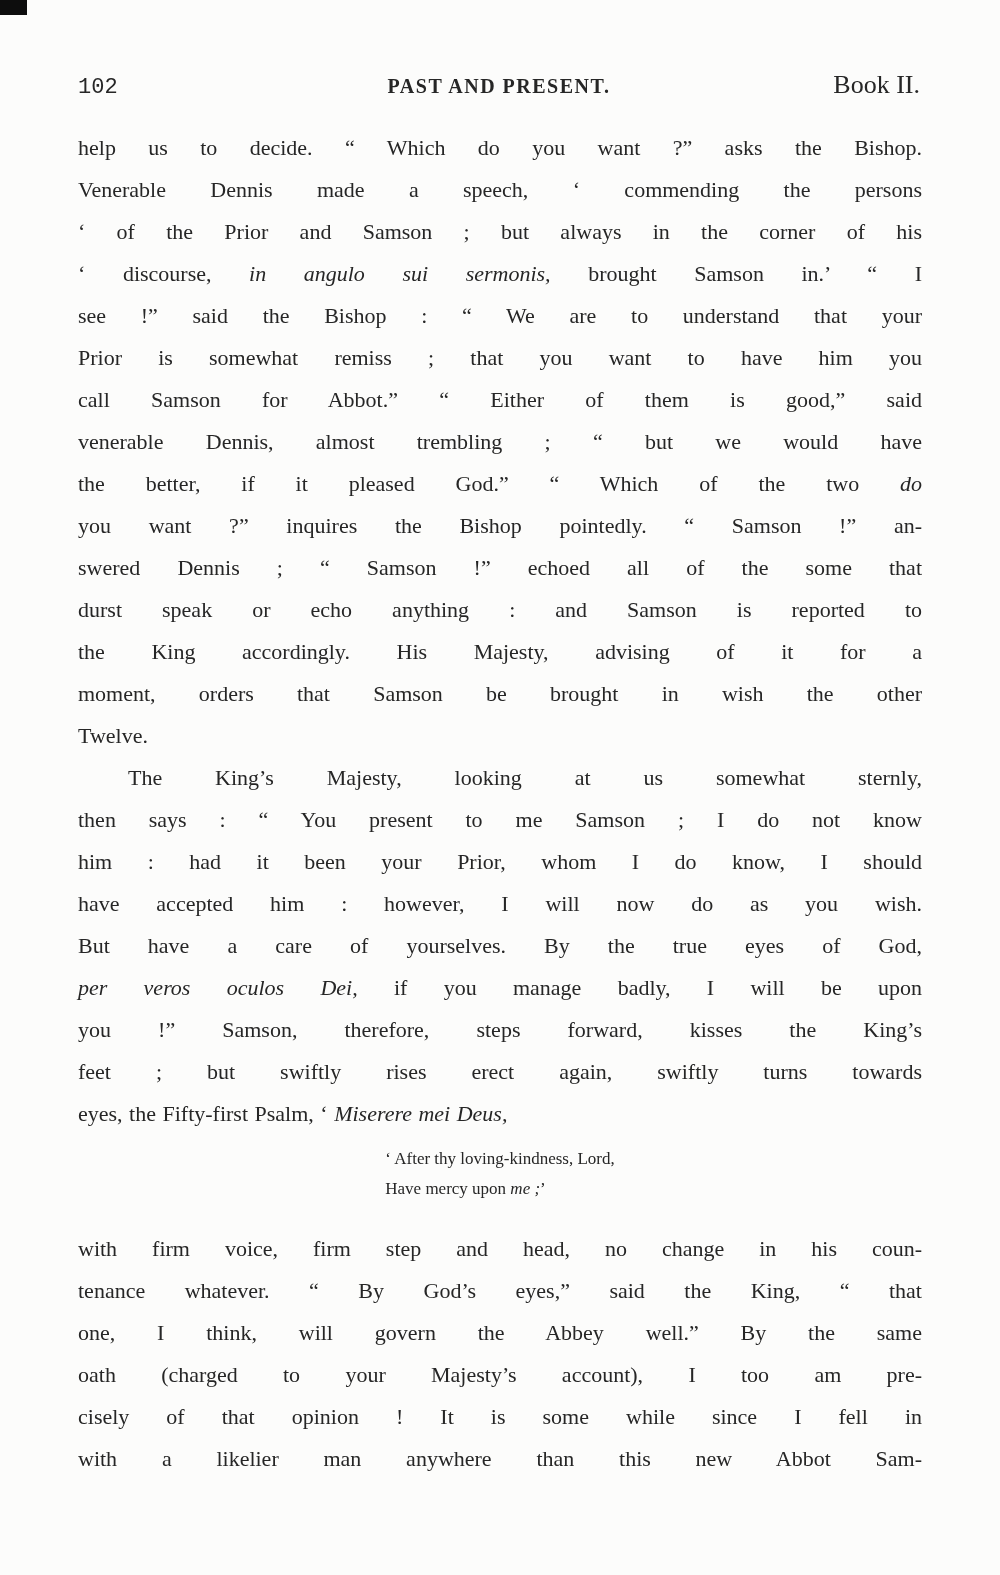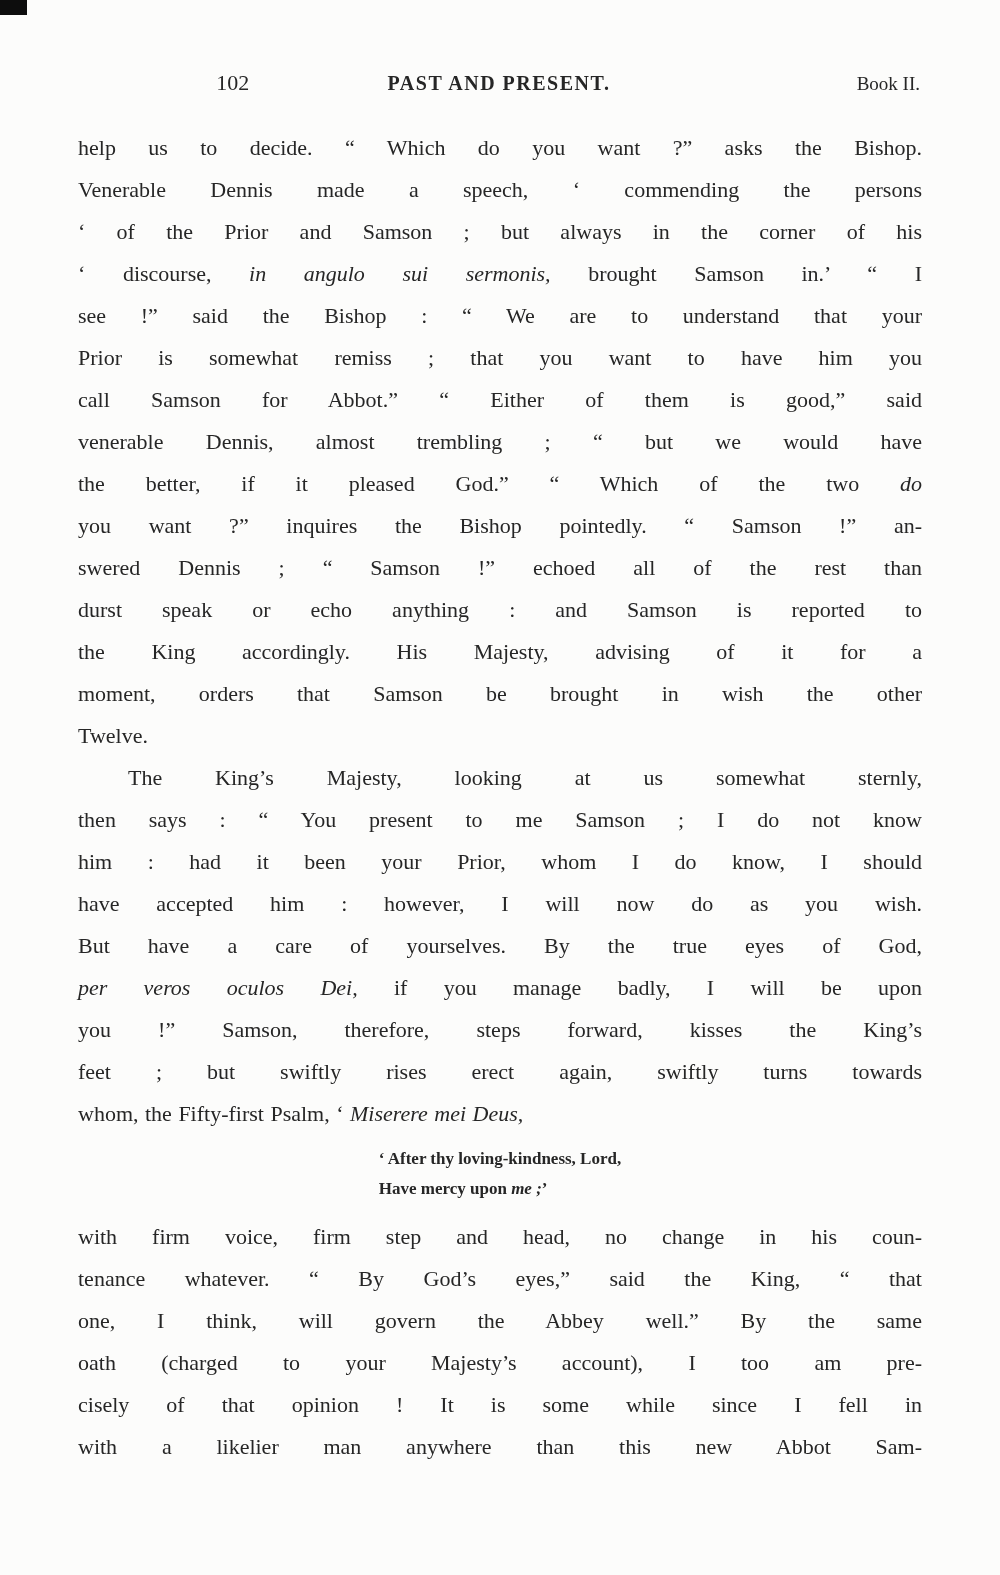--- a/index.html
+++ b/index.html
@@ -23,53 +23,54 @@
     position: absolute;
     top: 70px;
     left: 78px;
     right: 80px;
     display: grid;
     grid-template-columns: 1fr auto 1fr;
     align-items: baseline;
   }
   .page-number {
     font-size: 22px;
-    text-align: center;
+    text-align: left;
+    font-family: Liberation Mono, monospace;
   }
   .running-title {
     text-align: center;
     font-size: 20px;
     font-weight: bold;
     letter-spacing: 1.5px;
   }
   .book-label {
     text-align: right;
-    font-size: 19px;
+    font-size: 26px;
   }
   .page-body {
     position: absolute;
     top: 127px;
     left: 78px;
     width: 844px;
     font-size: 22px;
     line-height: 42px;
     word-spacing: 1px;
   }
   .line {
     text-align: justify;
     text-align-last: justify;
   }
   .line.line-last { text-align-last: left; }
   .line.indent { text-indent: 50px; }
   .it { font-style: italic; }
   .verse-block {
     width: fit-content;
-    margin: 9px auto 12px auto;
+    margin: 9px auto 24px auto;
     font-size: 17px;
-    font-weight: bold;
+    font-weight: normal;
     line-height: 30px;
     word-spacing: 0;
   }
   .verse-block .line {
     text-align: left;
     text-align-last: left;
   }
 </style>
 </head>
 <body>
@@ -87,36 +88,36 @@
       <div class="line"><span>help us to decide.  “ Which do you want ?” asks the Bishop.</span></div>
       <div class="line"><span>Venerable Dennis made a speech, ‘ commending the persons</span></div>
       <div class="line"><span>‘ of the Prior and Samson ; but always in the corner of his</span></div>
       <div class="line"><span>‘ discourse, </span><span class="it">in angulo sui sermonis,</span><span> brought Samson in.’  “ I</span></div>
       <div class="line"><span>see !” said the Bishop :  “ We are to understand that your</span></div>
       <div class="line"><span>Prior is somewhat remiss ; that you want to have him you</span></div>
       <div class="line"><span>call Samson for Abbot.”  “ Either of them is good,” said</span></div>
       <div class="line"><span>venerable Dennis, almost trembling ;  “ but we would have</span></div>
       <div class="line"><span>the better, if it pleased God.”  “ Which of the two </span><span class="it">do</span></div>
       <div class="line"><span>you want ?” inquires the Bishop pointedly.  “ Samson !” an-</span></div>
-      <div class="line"><span>swered Dennis ;  “ Samson !” echoed all of the rest than</span></div>
+      <div class="line"><span>swered Dennis ;  “ Samson !” echoed all of the some that</span></div>
       <div class="line"><span>durst speak or echo anything :  and Samson is reported to</span></div>
       <div class="line"><span>the King accordingly.  His Majesty, advising of it for a</span></div>
       <div class="line"><span>moment, orders that Samson be brought in wish the other</span></div>
       <div class="line line-last"><span>Twelve.</span></div>
     </div>
     <div class="paragraph-block">
       <div class="line indent"><span>The King’s Majesty, looking at us somewhat sternly,</span></div>
       <div class="line"><span>then says :  “ You present to me Samson ; I do not know</span></div>
       <div class="line"><span>him :  had it been your Prior, whom I do know, I should</span></div>
       <div class="line"><span>have accepted him :  however, I will now do as you wish.</span></div>
       <div class="line"><span>But have a care of yourselves.  By the true eyes of God,</span></div>
       <div class="line"><span class="it">per veros oculos Dei,</span><span> if you manage badly, I will be upon</span></div>
       <div class="line"><span>you !”  Samson, therefore, steps forward, kisses the King’s</span></div>
       <div class="line"><span>feet ; but swiftly rises erect again, swiftly turns towards</span></div>
-      <div class="line line-last"><span>whom, the Fifty-first Psalm, ‘ </span><span class="it">Miserere mei Deus,</span></div>
+      <div class="line line-last"><span>eyes, the Fifty-first Psalm, ‘ </span><span class="it">Miserere mei Deus,</span></div>
     </div>
     <div class="verse-block">
       <div class="line"><span>‘ After thy loving-kindness, Lord,</span></div>
       <div class="line"><span>Have mercy upon </span><span class="it">me ;</span><span>’</span></div>
     </div>
     <div class="paragraph-block">
       <div class="line"><span>with firm voice, firm step and head, no change in his coun-</span></div>
       <div class="line"><span>tenance whatever.  “ By God’s eyes,” said the King, “ that</span></div>
       <div class="line"><span>one, I think, will govern the Abbey well.”  By the same</span></div>
       <div class="line"><span>oath (charged to your Majesty’s account), I too am pre-</span></div>

